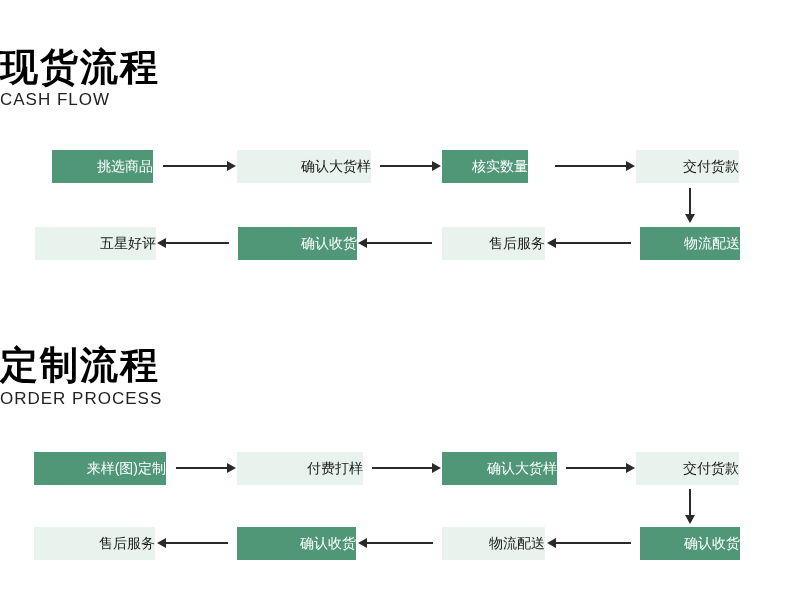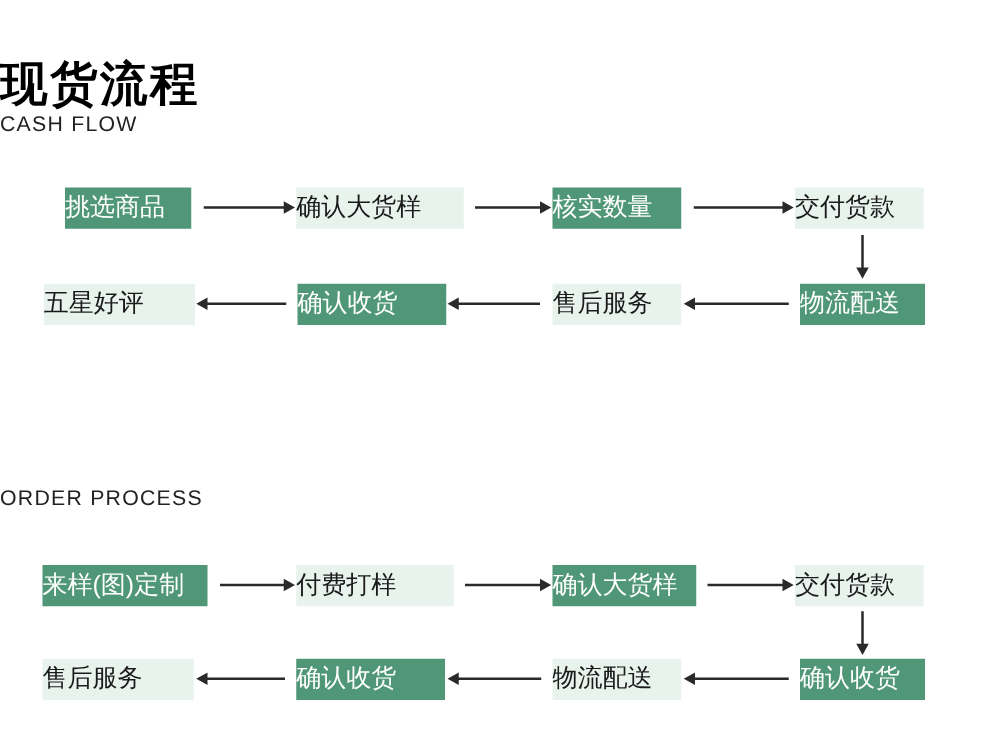--- a/index.html
+++ b/index.html
@@ -31,22 +31,22 @@
     text-align: left;
     font-size: 17px;
     font-weight: 400;
     letter-spacing: 1px;
     color: var(--subtitle-text, #222);
   }
   .box {
     position: absolute;
     height: 33px;
     line-height: 33px;
-    text-align: left;
-    font-size: 20px;
+    text-align: right;
+    font-size: 14px;
     white-space: nowrap;
   }
   .box[data-variant="dark"] {
     background: var(--box-dark, #4f9777);
     color: var(--box-dark-text, #fff);
   }
   .box[data-variant="light"] {
     background: var(--box-light, #e7f3ec);
     color: var(--box-light-text, #1a1a1a);
   }
@@ -90,38 +90,39 @@
 </head>
 <body>
 
 <div class="canvas">
 
   <div class="title" style="top:42px">现货流程</div>
   <div class="subtitle" style="top:90px">CASH FLOW</div>
 
   <div class="box" style="left:52px;top:150px;width:101px" data-variant="dark">挑选商品</div>
   <div class="box" style="left:237px;top:150px;width:134px" data-variant="light">确认大货样</div>
-  <div class="box" style="left:442px;top:150px;width:103px" data-variant="dark">核实数量</div>
+  <div class="box" style="left:442px;top:150px;width:86px" data-variant="dark">核实数量</div>
   <div class="box" style="left:636px;top:150px;width:103px" data-variant="light">交付货款</div>
 
   <div class="arrow h right" style="left:163px;top:165px;width:65px"></div>
   <div class="arrow h right" style="left:380px;top:165px;width:53px"></div>
   <div class="arrow h right" style="left:555px;top:165px;width:72px"></div>
 
   <div class="arrow v down" style="left:689px;top:188px;height:27px"></div>
 
   <div class="box" style="left:35px;top:227px;width:121px" data-variant="light">五星好评</div>
   <div class="box" style="left:238px;top:227px;width:119px" data-variant="dark">确认收货</div>
   <div class="box" style="left:442px;top:227px;width:103px" data-variant="light">售后服务</div>
   <div class="box" style="left:640px;top:227px;width:100px" data-variant="dark">物流配送</div>
 
   <div class="arrow h left" style="left:165px;top:242px;width:64px"></div>
   <div class="arrow h left" style="left:366px;top:242px;width:66px"></div>
   <div class="arrow h left" style="left:555px;top:242px;width:76px"></div>
 
+  <div class="title" style="top:340px">定制流程</div>
   <div class="subtitle" style="top:389px">ORDER PROCESS</div>
 
   <div class="box" style="left:237px;top:452px;width:126px" data-variant="light">付费打样</div>
   <div class="box" style="left:34px;top:452px;width:132px" data-variant="dark">来样(图)定制</div>
   <div class="box" style="left:442px;top:452px;width:115px" data-variant="dark">确认大货样</div>
   <div class="box" style="left:636px;top:452px;width:103px" data-variant="light">交付货款</div>
 
   <div class="arrow h right" style="left:176px;top:467px;width:52px"></div>
   <div class="arrow h right" style="left:372px;top:467px;width:61px"></div>
   <div class="arrow h right" style="left:566px;top:467px;width:61px"></div>

